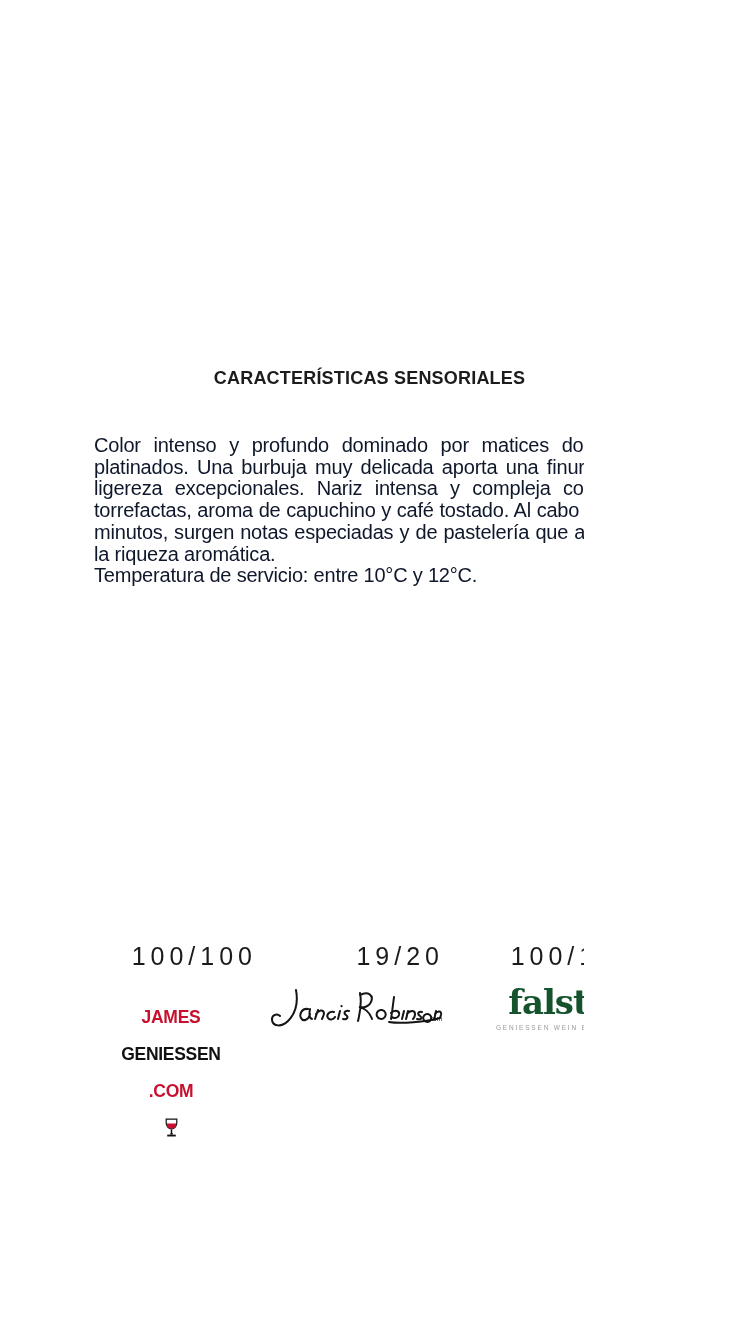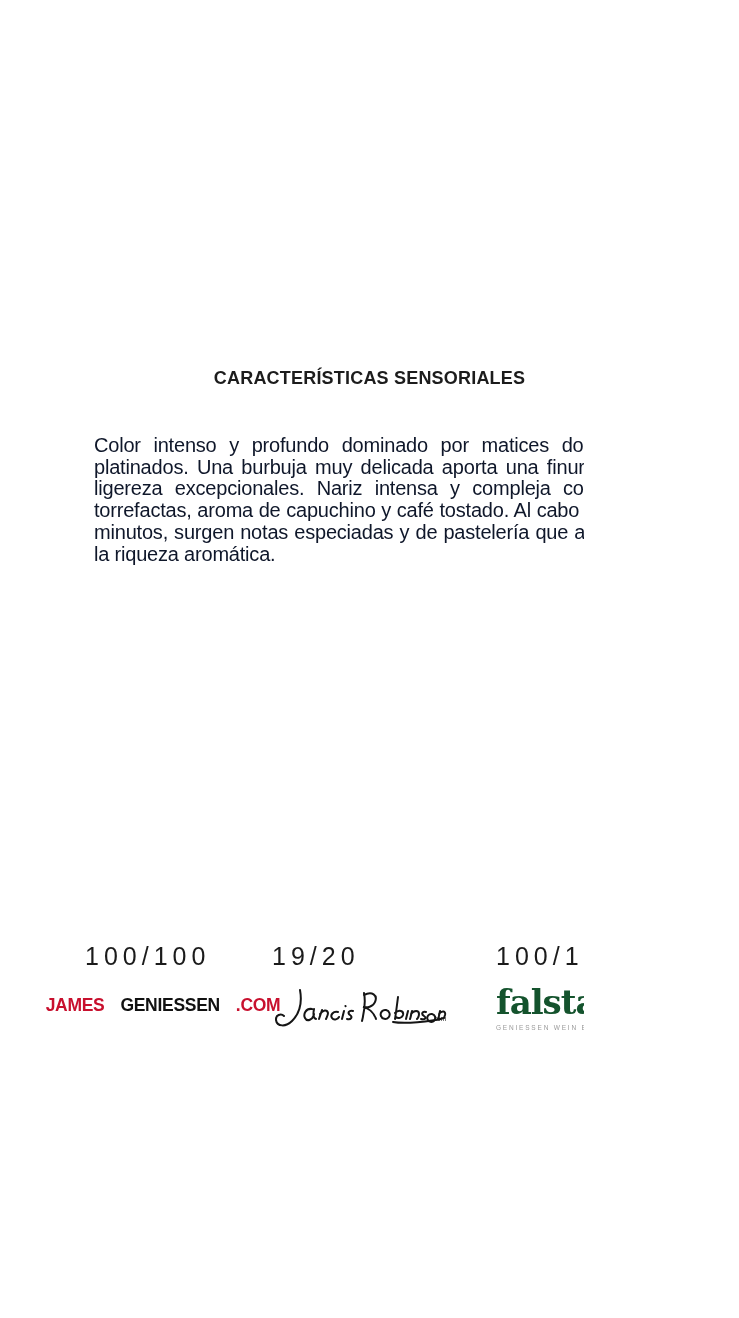--- a/index.html
+++ b/index.html
@@ -27,38 +27,38 @@
     font-size:20px; line-height:21.7px;
     letter-spacing:-0.2px;
     text-align:justify;
     color:#0f172a;
   }
   .text-block p { margin:0; }
   .tb-sensory { top:435px; }
   .tb-pairing { top:736px; }
 
   .ratings { position:absolute; top:945px; left:0; width:739px; height:100px; }
-  .rating-col { position:absolute; top:0; text-align:left; }
+  .rating-col { position:absolute; top:0; text-align:right; }
   .col-1 { left:85px;  width:172px; }
-  .col-2 { left:272px; width:180px; }
+  .col-2 { left:264px; width:180px; }
   .col-3 { left:496px; width:140px; }
   .score {
     font-size:25px; line-height:22px;
     letter-spacing:5px;
     color:#1b1b1b;
     white-space:nowrap;
   }
 
   
   .js-logo {
-    margin-top:28px;
+    margin-top:40px;
     white-space:nowrap;
     font-size:17.5px; font-weight:bold;
     letter-spacing:-0.3px;
-    display:flex; align-items:center; justify-content:center; gap:16px;
+    display:flex; align-items:center; justify-content:center; gap:16px;flex-direction:column;
   }
   .js-red { color:#c8102e; }
   .js-black { color:#111111; }
   .js-glass { display:inline-block; vertical-align:middle; }
 
   
   .jr-wrap { margin-top:20px; }
   .jr-sig { display:inline-block; }
 
   
@@ -82,20 +82,21 @@
 </style>
 </head>
 <body>
 
 <div class="sheet">
 
   <h2 class="section-heading h-sensory">CARACTERÍSTICAS SENSORIALES</h2>
 
   <div class="text-block tb-sensory">
     <p>Color intenso y profundo dominado por matices dorados y platinados. Una burbuja muy delicada aporta una finura y una ligereza excepcionales. Nariz intensa y compleja con notas torrefactas, aroma de capuchino y café tostado. Al cabo de unos minutos, surgen notas especiadas y de pastelería que acentúan la riqueza aromática.</p>
+    <p>Temperatura de servicio: entre 10°C y 12°C.</p>
   </div>
 
 
 
   <div class="ratings">
 
     <div class="rating-col col-1">
       <div class="score">100/100</div>
       <div class="js-logo">
         <span class="js-red">JAMES</span>

